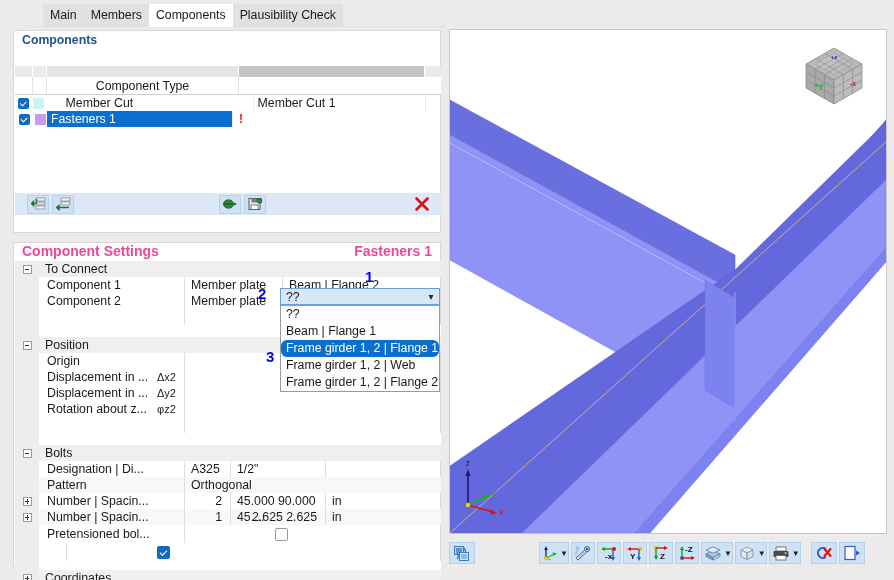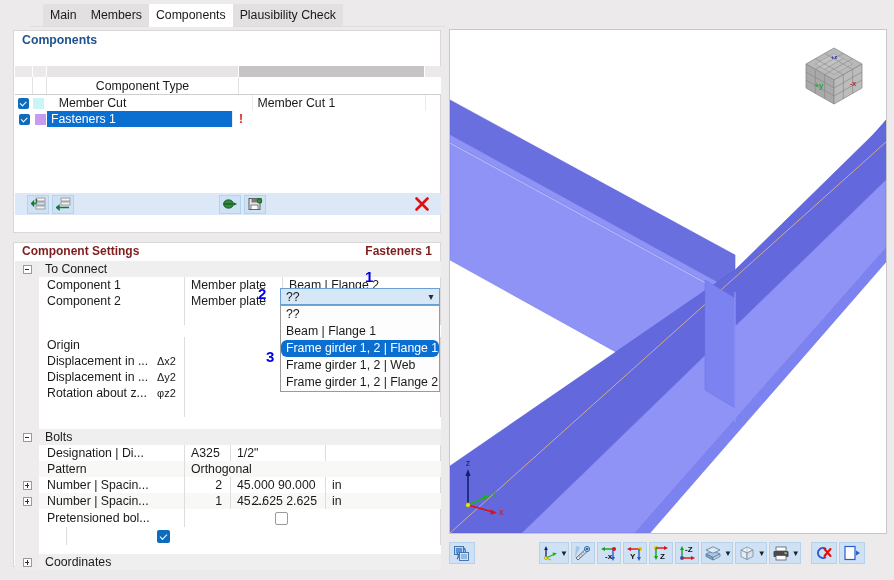--- a/index.html
+++ b/index.html
@@ -44,21 +44,21 @@
   .th.c0 { width:18px; }
   .th.c1 { width:14px; }
   .th.c2 { width:192px; }
   .th.c3 { width:186px; }
   .th.c4 { width:16px; border-right:none; }
 
   .trow { display:flex; height:16px; align-items:stretch; }
   .td { font-size:12.3px; line-height:16px; color:#1a1a1a; border-right:1px solid #ecebeb; }
   .td.c0 { width:18px; display:flex; align-items:center; justify-content:center; border-right:none;}
   .td.c1 { width:14px; display:flex; align-items:center; justify-content:center; border-right:none;}
-  .td.c2 { width:224px; padding-left:14px; }
+  .td.c2 { width:224px; padding-left:21px; }
   .td.c3 { width:186px; padding-left:4px; }
   .td.c4 { width:16px; text-align:center; border-right:none; }
 
   .cbx { width:11px; height:11px; border-radius:2px; background:#0f6cbd; position:relative; }
   .cbx::after { content:""; position:absolute; left:2px; top:3.5px; width:5px; height:2.5px;
                 border-left:1.4px solid #fff; border-bottom:1.4px solid #fff;
                 transform:rotate(-45deg); }
   .swatch { width:11px; height:11px; }
   .namecell-sel { background:#0b6fd1; color:#fff !important; }
   .warn { color:#e02020; font-weight:bold; font-size:12px; line-height:16px; }
@@ -66,21 +66,21 @@
   
   .cbtoolbar { position:absolute; left:1px; bottom:17px; width:426px; height:22px;
                background:#dce8f5; display:flex; align-items:center; }
   .tbbtn { width:22px; height:19px; margin-left:3px; background:#cfe2f5; border:1px solid #b7d2ec;
            display:flex; align-items:center; justify-content:center; }
   .tbbtn.plain { background:transparent; border:none; }
 
   
   #settingsBox { left:13px; top:242px; width:428px; height:325px; }
   .gb-title2 { height:17px; line-height:17px; padding:0 8px; font-weight:bold;
-               font-size:12px; color:#7f1d1d; background:#fff;
+               font-size:14px; color:#ec4899; background:#fff;
                display:flex; justify-content:space-between; }
 
   .sgrid { position:absolute; left:1px; top:18px; width:426px; }
   .srow { display:flex; height:16px; font-size:12.3px; color:#1a1a1a; align-items:stretch; }
   .srow.alt { background:#f8f8f6; }
   .srow.grp { background:#f0efef; }
   .s-tree { width:24px; display:flex; align-items:center; justify-content:center; background:#eeecec; }
   .s-tree.blank { background:#eeecec; }
   .expander { width:9px; height:9px; border:1px solid #9a9a9a; background:#fff; position:relative; }
   .expander::before { content:""; position:absolute; left:1.5px; top:3.5px; width:4px; height:1px; background:#333; }
@@ -279,20 +279,26 @@
           <div class="s-label"></div>
           <div class="s-sym"></div>
           <div class="s-col-a" style="width:98px"></div>
           <div class="s-col-c"></div>
         </div>
 
         <div class="srow" style="height:12px;background:#fff">
           <div class="s-tree blank" style="background:#eeecec"></div>
         </div>
 
+        <div class="srow grp">
+          <div class="s-tree">
+            <span class="expander"></span>
+          </div>
+          <div class="s-label grp">Position</div>
+        </div>
 
         <div class="srow">
           <div class="s-tree blank"></div>
           <div class="s-label">Origin</div>
           <div class="s-sym"></div>
           <div class="s-col-a" style="width:98px;border-right:none"></div>
           <div class="s-col-c">Beam | Flange 2</div>
         </div>
 
         <div class="srow">

